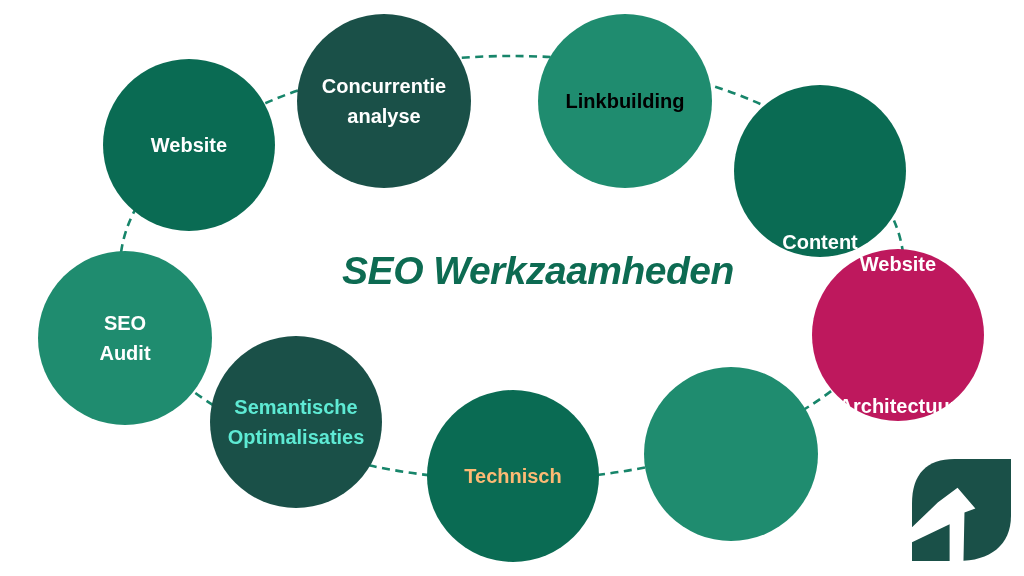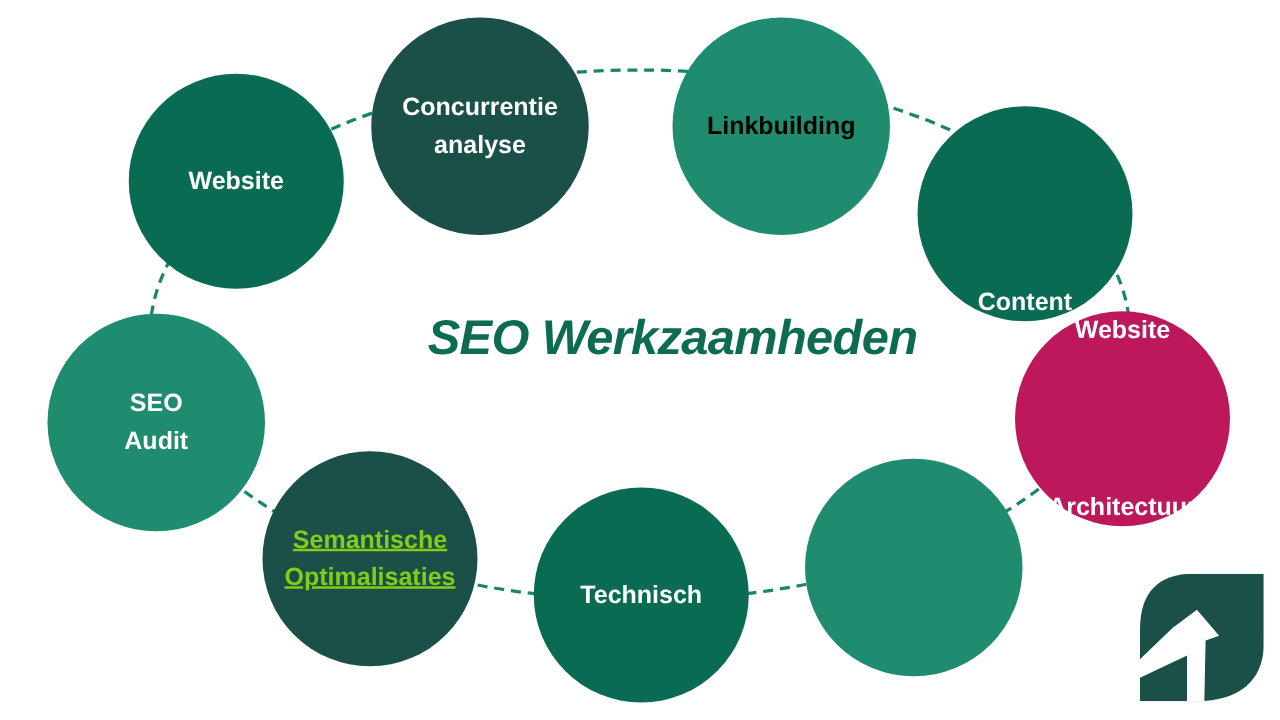--- a/index.html
+++ b/index.html
@@ -77,24 +77,24 @@
       </div>
       <div class="circle" style="left: 734px; top: 85px; width: 172px; height: 172px; background: rgb(10, 107, 83); color: rgb(255, 255, 255); justify-content: flex-end;">
         <div class="circle-line">Content</div>
       </div>
       <div class="circle" style="left: 812px; top: 249px; width: 172px; height: 172px; background: #be185d; color: rgb(255, 255, 255); justify-content: space-between;">
         <div class="circle-line">Website</div>
         <div class="circle-line">Architectuur</div>
       </div>
       <div class="circle" style="left: 644px; top: 367px; width: 174px; height: 174px; background: rgb(31, 140, 111); color: rgb(255, 255, 255);">
       </div>
-      <div class="circle" style="left: 427px; top: 390px; width: 172px; height: 172px; background: rgb(10, 107, 83); color: #ffffff;">
+      <div class="circle" style="left: 427px; top: 390px; width: 172px; height: 172px; background: rgb(10, 107, 83); color: #fdba74;">
         <div class="circle-line">Technisch</div>
       </div>
-      <div class="circle" style="left: 210px; top: 361px; width: 172px; height: 172px; background: rgb(26, 80, 72); color: #84cc16; text-decoration: underline;">
+      <div class="circle" style="left: 210px; top: 336px; width: 172px; height: 172px; background: rgb(26, 80, 72); color: #5eead4;">
         <div class="circle-line">Semantische</div>
         <div class="circle-line">Optimalisaties</div>
       </div>
       <div class="circle" style="left: 38px; top: 251px; width: 174px; height: 174px; background: rgb(31, 140, 111); color: rgb(255, 255, 255); justify-content: center;">
         <div class="circle-line">SEO</div>
         <div class="circle-line">Audit</div>
       </div>
     </div>
 
   <h1 class="title" style="color: rgb(13, 107, 82);">SEO Werkzaamheden</h1>

